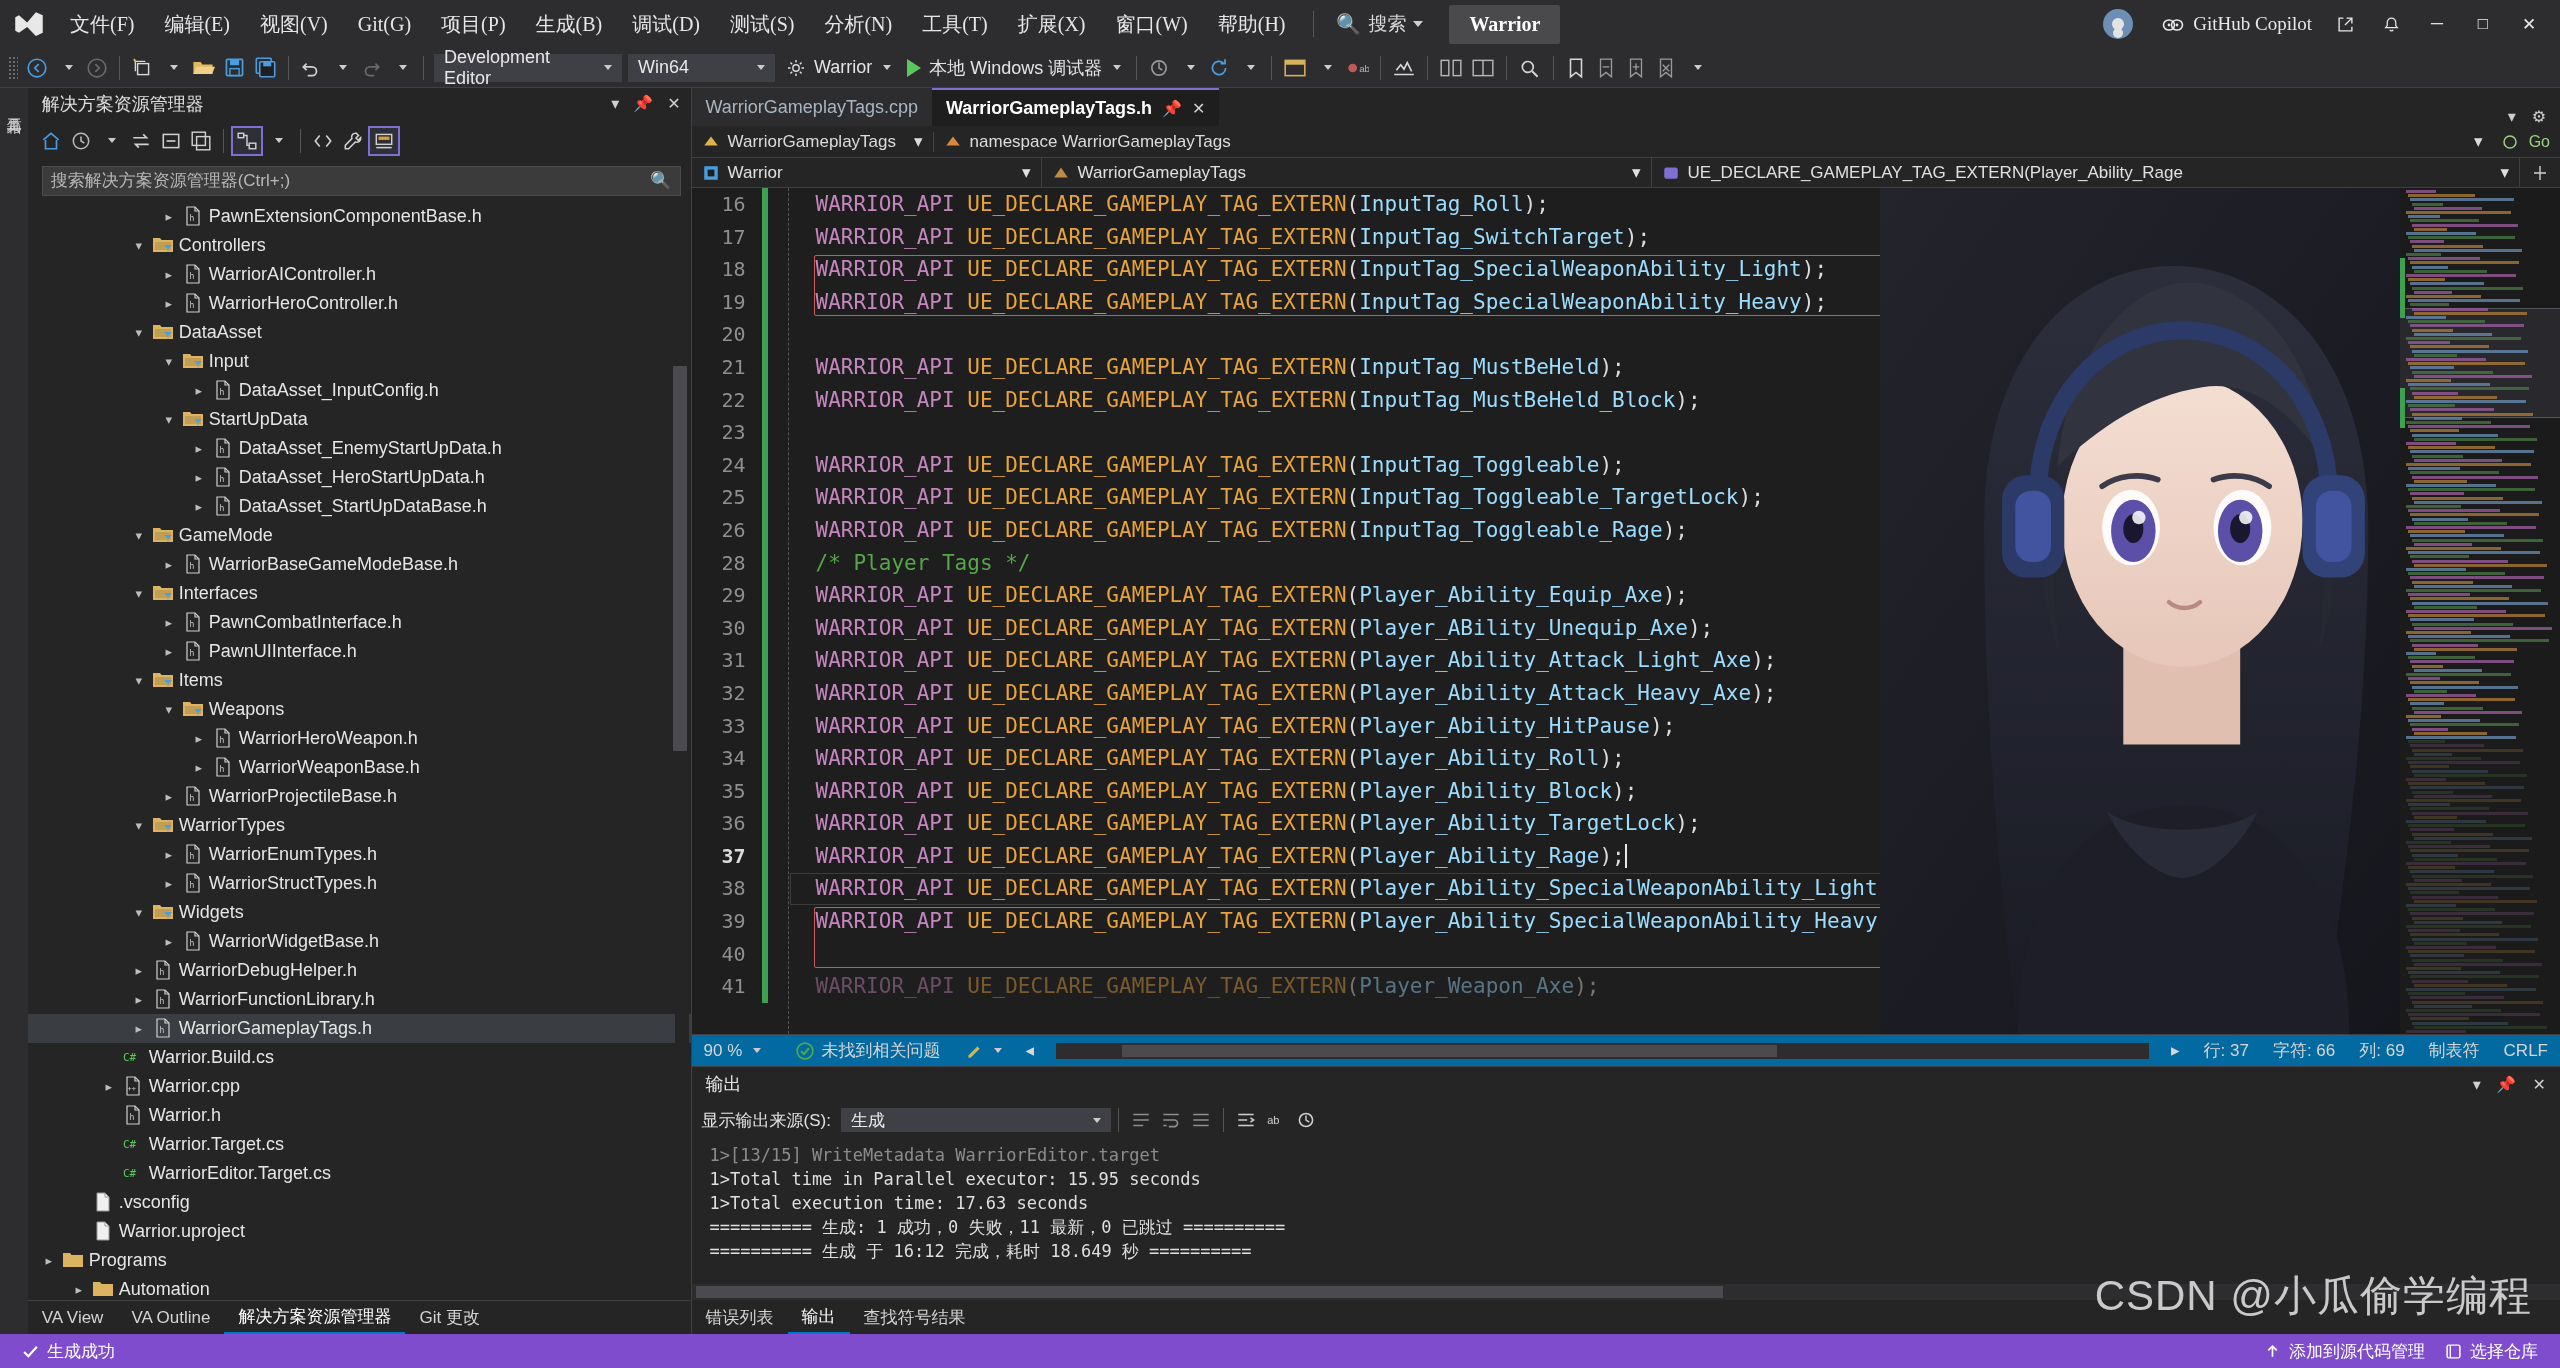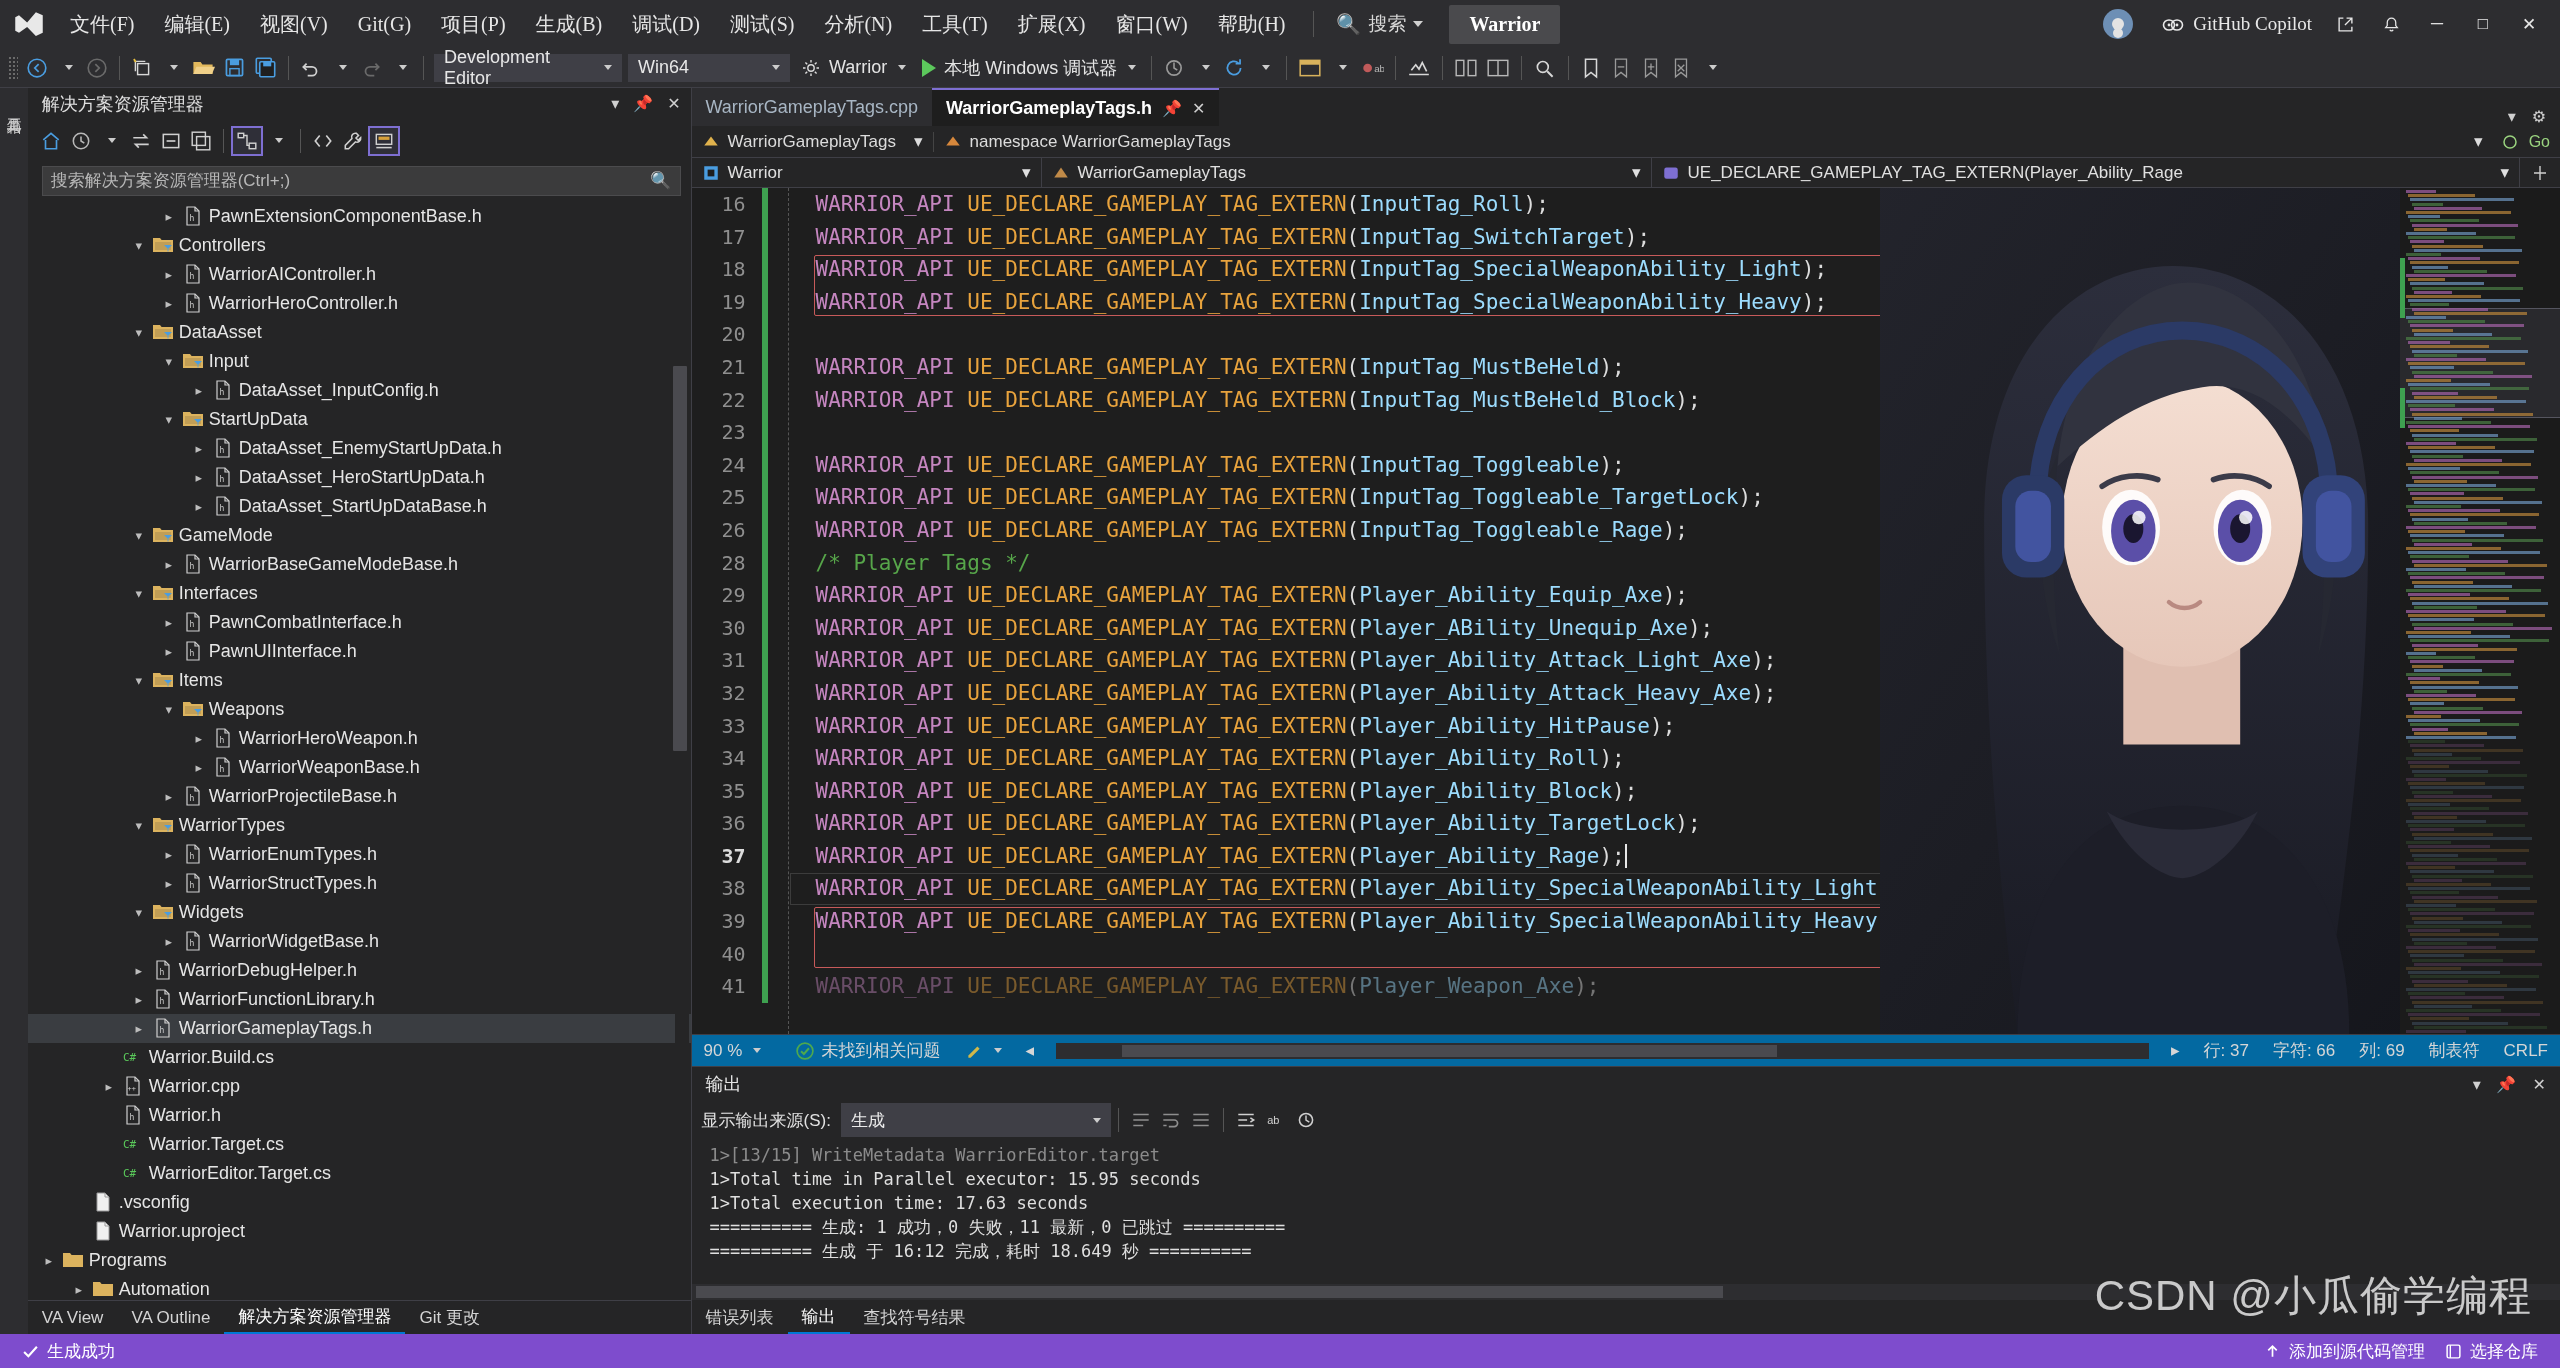--- a/index.html
+++ b/index.html
@@ -137,21 +137,21 @@
   .edstatus .right{ margin-left:auto; display:flex; align-items:center; }
   .hscroll{ flex:1 1 auto; height:16px; background:#2d2d30; margin:0 10px; position:relative;}
   .hthumb{ position:absolute; left:6%; width:60%; top:2px; bottom:2px; background:#4a4a4f;}
 
   
   .outpanel { height:268px; flex:0 0 268px; background:#252526; display:flex; flex-direction:column; border-top:1px solid #3f3f46; }
   .out-head { height:34px; display:flex; align-items:center; padding:0 14px; font-size:18px; color:#e6e6e6; }
   .out-head .sp{ margin-left:auto; display:flex; gap:16px; color:#d0d0d0; font-size:16px;}
   .out-tb { height:38px; display:flex; align-items:center; gap:0; padding:0 10px; }
   .out-lbl{ font-size:17px; color:#e2e2e2; margin-right:10px;}
-  .out-combo{ background:#3f3f46; color:#eaeaea; font-size:17px; height:34px; min-width:270px; display:flex; align-items:center; justify-content:space-between; padding:0 10px;}
+  .out-combo{ background:#3f3f46; color:#eaeaea; font-size:17px; height:24px; min-width:270px; display:flex; align-items:center; justify-content:space-between; padding:0 10px;}
   .out-body { flex:1 1 auto; position:relative; overflow:hidden; background:#252526;
     font-family:"DejaVu Sans Mono","Liberation Mono",monospace; font-size:17px; line-height:24px; color:#dfdfdf; padding:4px 0 0 18px;}
   .out-line{ white-space:pre; height:24px; }
   .out-hscroll{ height:16px; background:#2d2d30; margin:0 0 0 0; position:relative;}
   .out-hthumb{ position:absolute; left:4px; width:55%; top:2px;bottom:2px; background:#4a4a4f;}
   .out-tabs{ height:34px; display:flex; align-items:center; background:#252526;}
   .out-tab{ font-size:17px; color:#d4d4d4; padding:0 14px; height:100%; display:flex; align-items:center;}
   .out-tab.active{ color:#fff; border-bottom:2px solid #0078d4;}
 
   
@@ -291,21 +291,21 @@
     </div>
     <div class="tb-btn">
         <i class="tb-arrow"></i>
       </div>
     <div class="tb-sep"></div>
 
     <div class="tb-combo" style="width:188px">
       <span>Development Editor</span>
       <i class="tb-arrow"></i>
     </div>
-    <div class="tb-combo" style="width:162px">
+    <div class="tb-combo" style="width:147px">
       <span>Win64</span>
       <i class="tb-arrow"></i>
     </div>
 
     <div class="tb-text">
       <svg width="20" height="20" viewBox="0 0 20 20">
           <circle cx="10" cy="10" r="3.2" fill="none" stroke="#dcdcdc" stroke-width="1.4"></circle>
           <path d="M10 2v2.5M10 15.5V18M2 10h2.5M15.5 10H18M4.4 4.4l1.8 1.8M13.8 13.8l1.8 1.8M15.6 4.4l-1.8 1.8M6.2 13.8l-1.8 1.8" stroke="#dcdcdc" stroke-width="1.4"></path>
         </svg>
       <span>Warrior</span>

